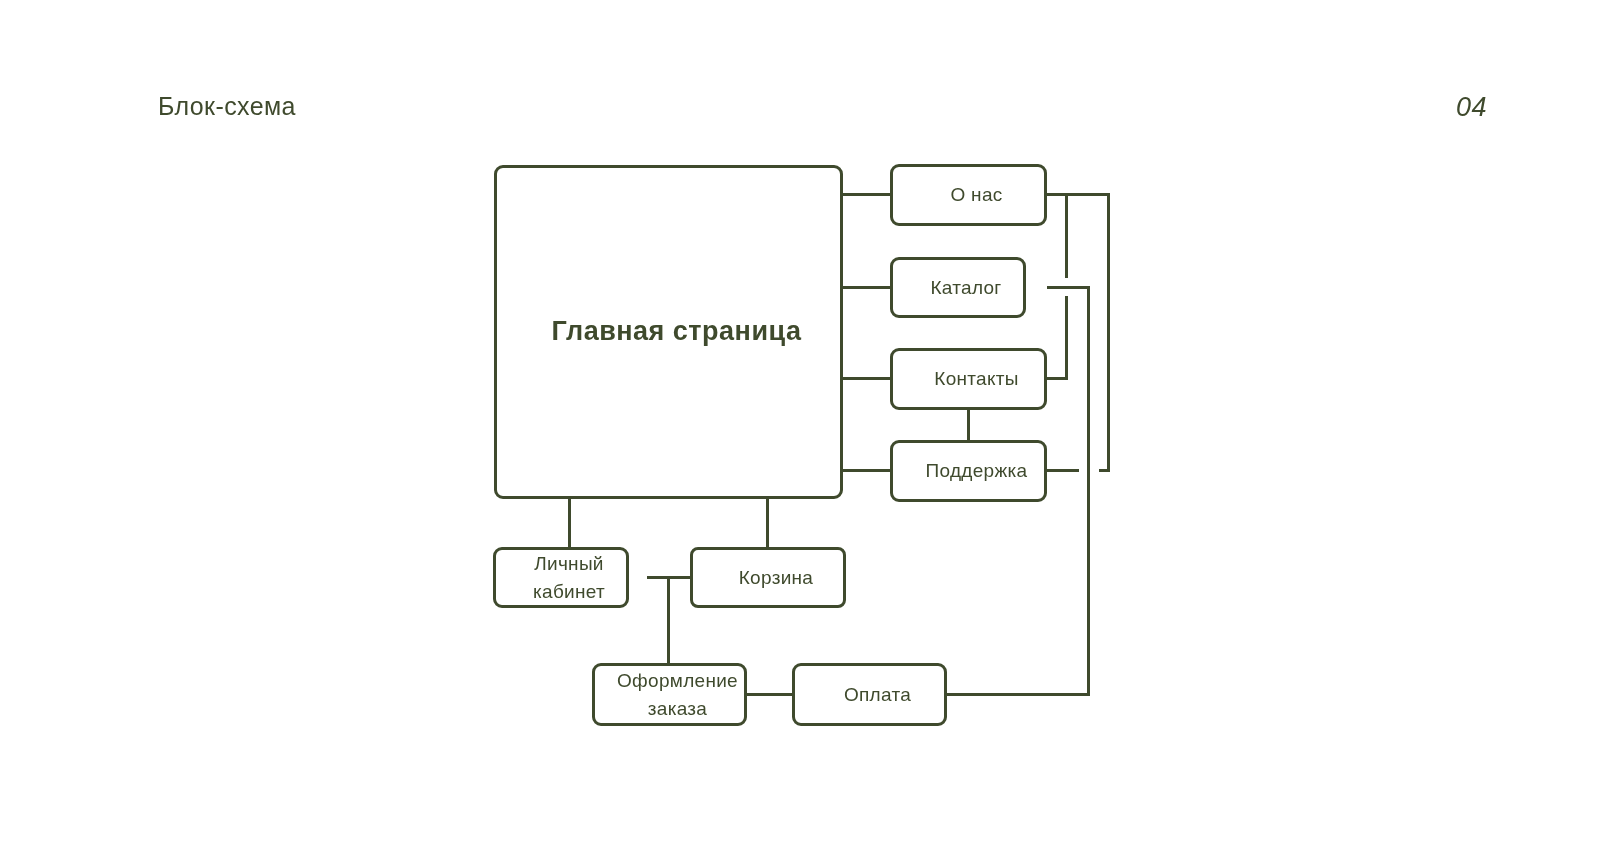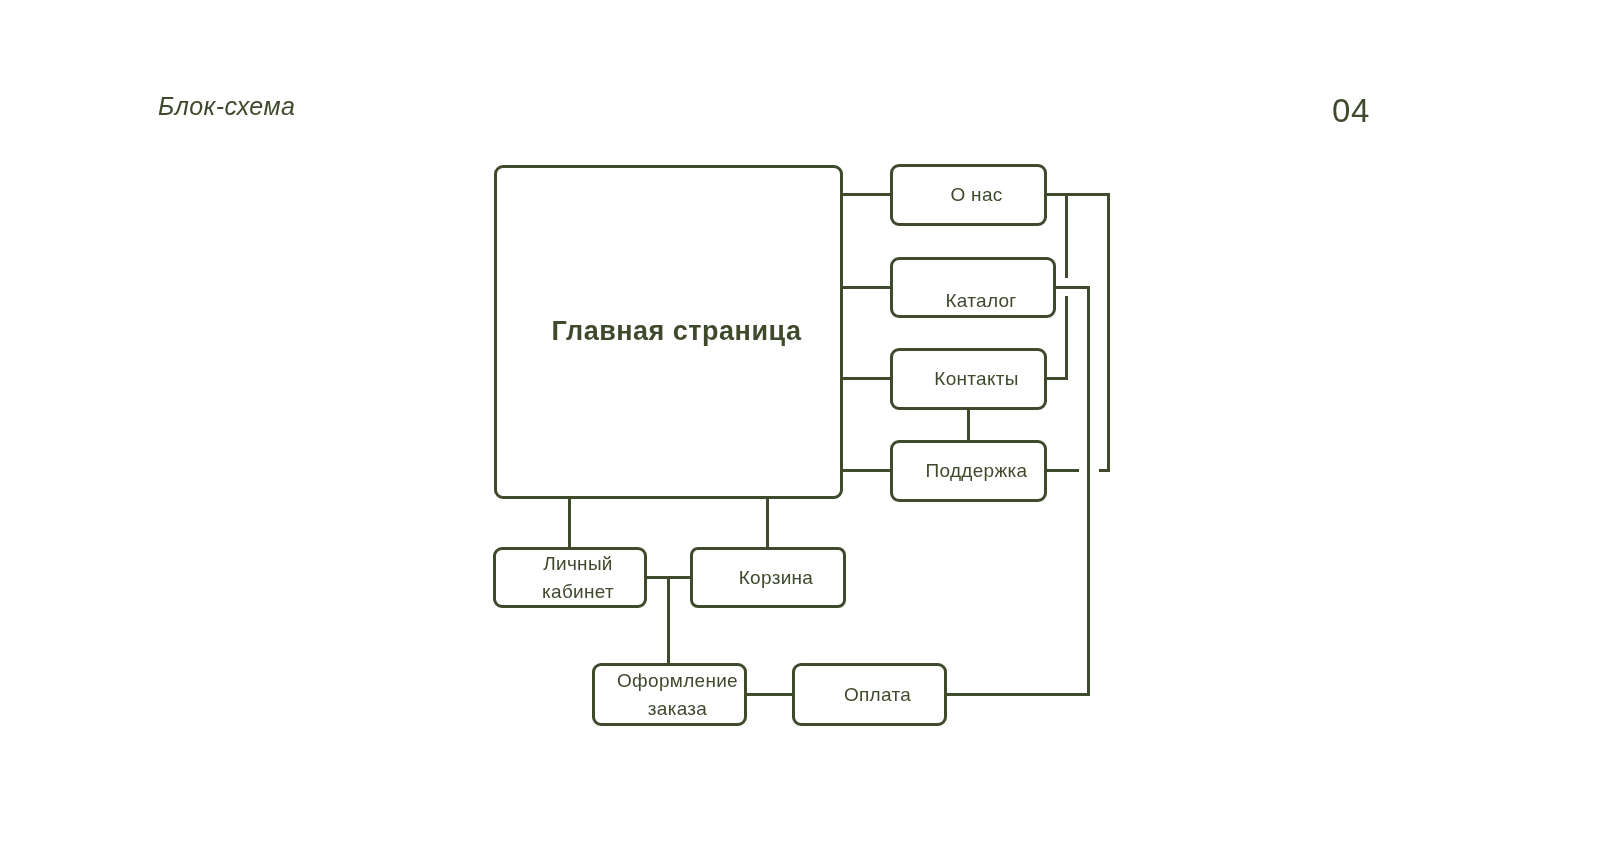--- a/index.html
+++ b/index.html
@@ -9,26 +9,26 @@
     background: var(--bg);
     font-family: "Liberation Sans", "DejaVu Sans", sans-serif;
     color: var(--accent);
     position: relative;
     overflow: hidden;
   }
   .slide { position: absolute; inset: 0; background: var(--bg); }
 
   .slide-title {
     position: absolute; left: 158px; top: 92px;
-    font-size: 25px; font-style: italic; letter-spacing: 0.4px;
+    font-size: 25px; letter-spacing: 0.4px;
     color: var(--accent);
   }
   .page-number {
-    position: absolute; left: 1332px; top: 92px;
-    font-size: 33px; letter-spacing: 0.6px;
+    position: absolute; left: 1456px; top: 92px;
+    font-size: 27px; font-style: italic; letter-spacing: 0.6px;
     color: var(--accent);
   }
 
   .diagram { position: absolute; inset: 0; }
 
   .node {
     position: absolute;
     border: 3px solid var(--accent);
     border-radius: 9px;
     background: var(--bg);
@@ -36,24 +36,24 @@
     text-align: center;
     font-size: 19px; letter-spacing: 0.3px; line-height: 1.45;
     color: var(--accent);
     z-index: 2;
     padding-left: 16px;
   }
   .node .label { display: block; }
 
   .node.main     { left: 494px; top: 165px; width: 349px; height: 334px; font-size: 27px; letter-spacing: 0.5px; font-weight: bold; }
   .node.about    { left: 890px; top: 164px; width: 157px; height: 62px; }
-  .node.catalog  { left: 890px; top: 257px; width: 166px; height: 61px; align-items: flex-end; }
+  .node.catalog  { left: 890px; top: 257px; width: 136px; height: 61px; }
   .node.contacts { left: 890px; top: 348px; width: 157px; height: 62px; }
   .node.support  { left: 890px; top: 440px; width: 157px; height: 62px; }
-  .node.account  { left: 493px; top: 547px; width: 154px; height: 61px; justify-content: center; }
+  .node.account  { left: 493px; top: 547px; width: 136px; height: 61px; justify-content: center; }
   .node.cart     { left: 690px; top: 547px; width: 156px; height: 61px; border-radius: 8px; }
   .node.checkout { left: 592px; top: 663px; width: 155px; height: 63px; }
   .node.payment  { left: 792px; top: 663px; width: 155px; height: 63px; text-align: center; }
 
   .node.account .label  { max-width: 100px; }
   .node.checkout .label { max-width: 122px; }
 
   .line { position: absolute; background: var(--accent); z-index: 1; }
   .line.h { height: 3px; }
   .line.v { width: 3px; }

